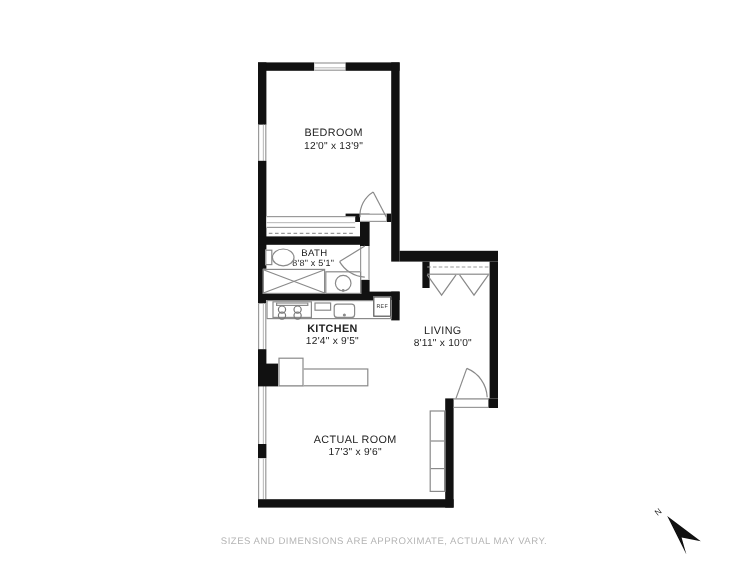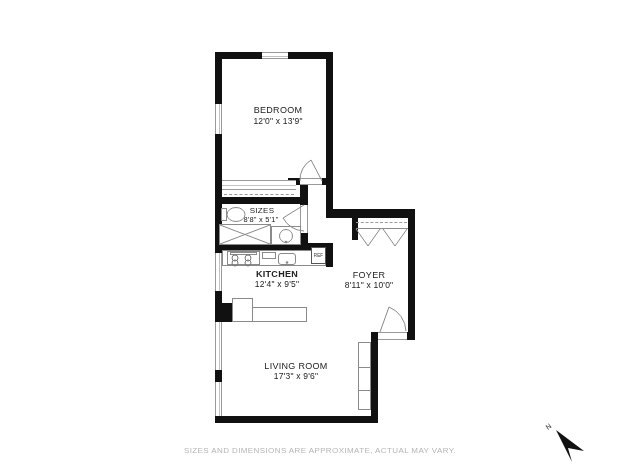--- a/index.html
+++ b/index.html
@@ -83,30 +83,30 @@
   <div class="fx" style="left:232px;top:298px;width:21px;height:24px;"></div>
 
   <div class="fx" style="left:358px;top:342px;width:13px;height:68px;">
     <div class="hline" style="left:0;right:0;top:24px;width:11px;"></div>
     <div class="hline" style="left:0;right:0;top:47px;width:11px;"></div>
   </div>
 
   <div class="lbl" style="left:278px;top:106px;">BEDROOM</div>
   <div class="dim" style="left:278px;top:117px;">12'0" x 13'9"</div>
 
-  <div class="lbl" style="left:262px;top:206px;font-size:8px;">SIZES</div>
+  <div class="lbl" style="left:262px;top:206px;font-size:8px;">BATH</div>
   <div class="dim" style="left:261px;top:215px;font-size:7.5px;">8'8" x 5'1"</div>
 
   <div class="lbl" style="left:277px;top:270px;font-weight:bold;">KITCHEN</div>
   <div class="dim" style="left:277px;top:280px;">12'4" x 9'5"</div>
 
-  <div class="lbl" style="left:369px;top:271px;">FOYER</div>
+  <div class="lbl" style="left:369px;top:271px;">LIVING</div>
   <div class="dim" style="left:369px;top:281px;">8'11" x 10'0"</div>
 
-  <div class="lbl" style="left:296px;top:362px;">LIVING ROOM</div>
+  <div class="lbl" style="left:296px;top:362px;">ACTUAL ROOM</div>
   <div class="dim" style="left:296px;top:372px;">17'3" x 9'6"</div>
 
   <svg id="svg-overlay" width="630" height="472" viewBox="0 0 630 472">
 
     <ellipse cx="236" cy="214.5" rx="9" ry="7" fill="#fff" stroke="#8a8a8a" stroke-width="1"></ellipse>
 
     <g stroke="#8a8a8a" stroke-width="1">
       <line x1="220" y1="225" x2="270" y2="244"></line>
       <line x1="270" y1="225" x2="220" y2="244"></line>
     </g>

